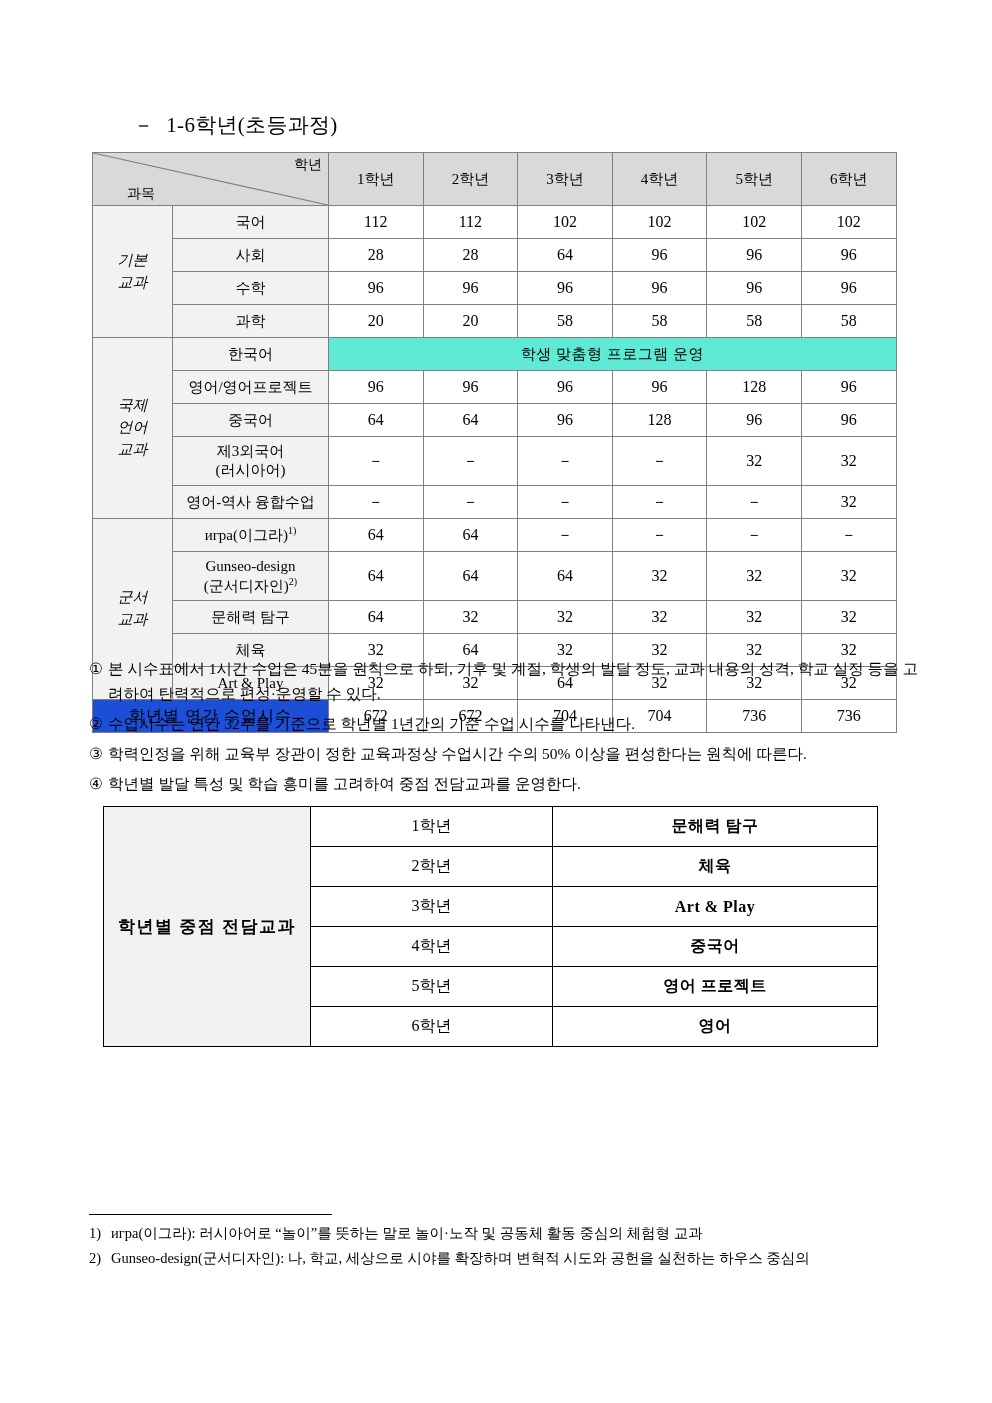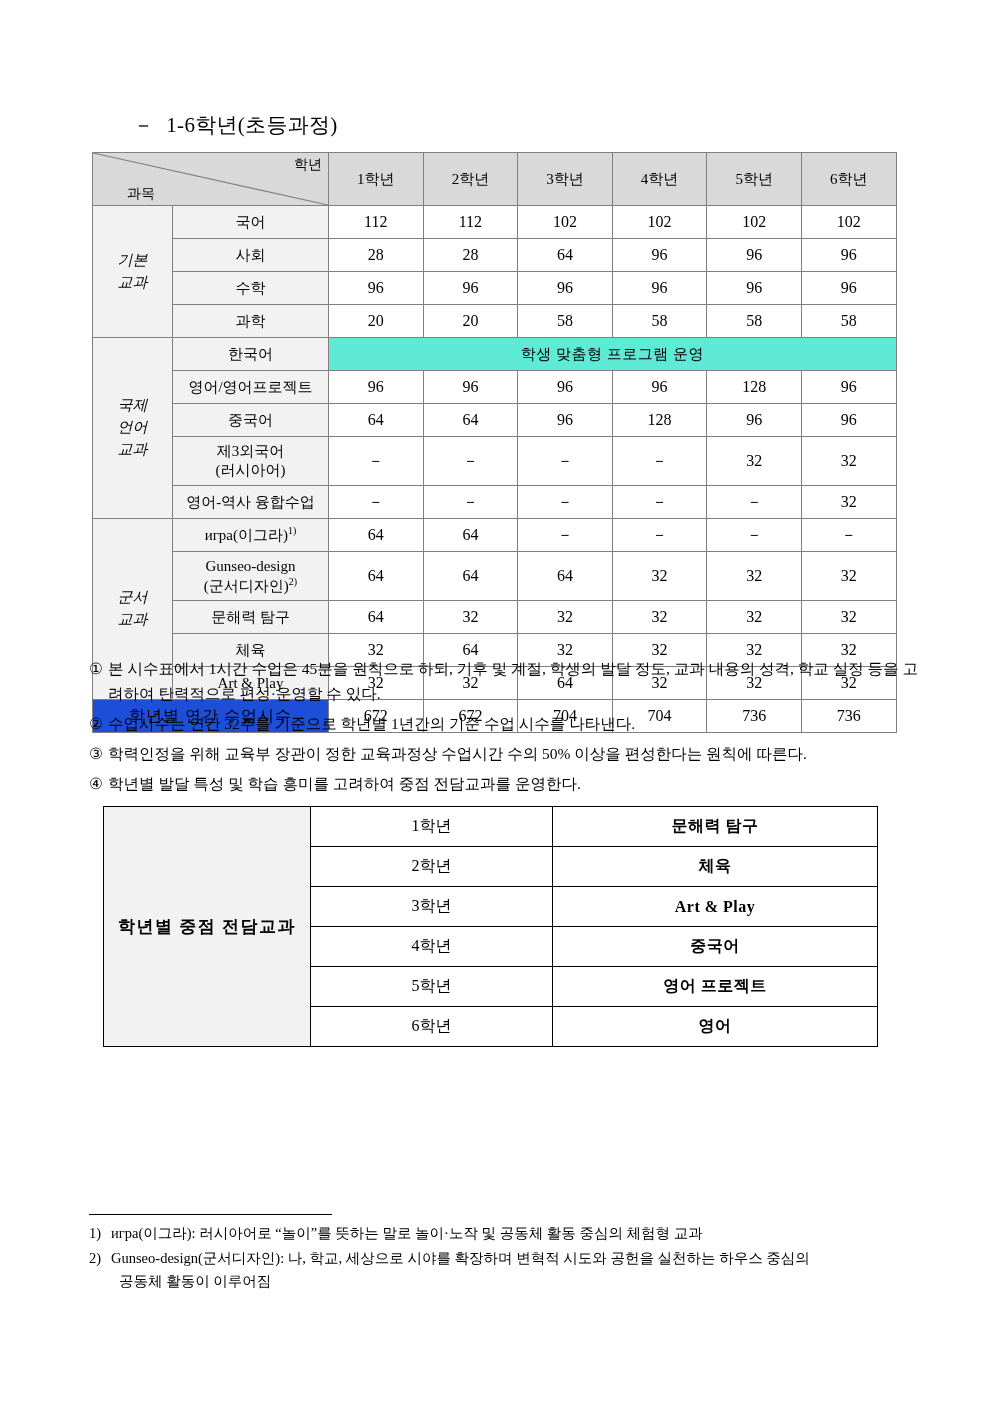--- a/index.html
+++ b/index.html
@@ -452,17 +452,16 @@
   </table>
 
   <div class="footnote-rule"></div>
 
   <div class="footnotes">
     <span class="footnote-item">
       <span class="fmarker">1)</span><span>игра(이그라): 러시아어로 “놀이”를 뜻하는 말로 놀이·노작 및 공동체 활동 중심의 체험형 교과</span>
     </span>
     <span class="footnote-item">
       <span class="fmarker">2)</span><span>Gunseo-design(군서디자인): 나, 학교, 세상으로 시야를 확장하며 변혁적 시도와 공헌을 실천하는 하우스 중심의</span>
-      <span class="cont">공동체 활동이 이루어짐</span>
     </span>
   </div>
 
 </div>
 
 </body></html>

